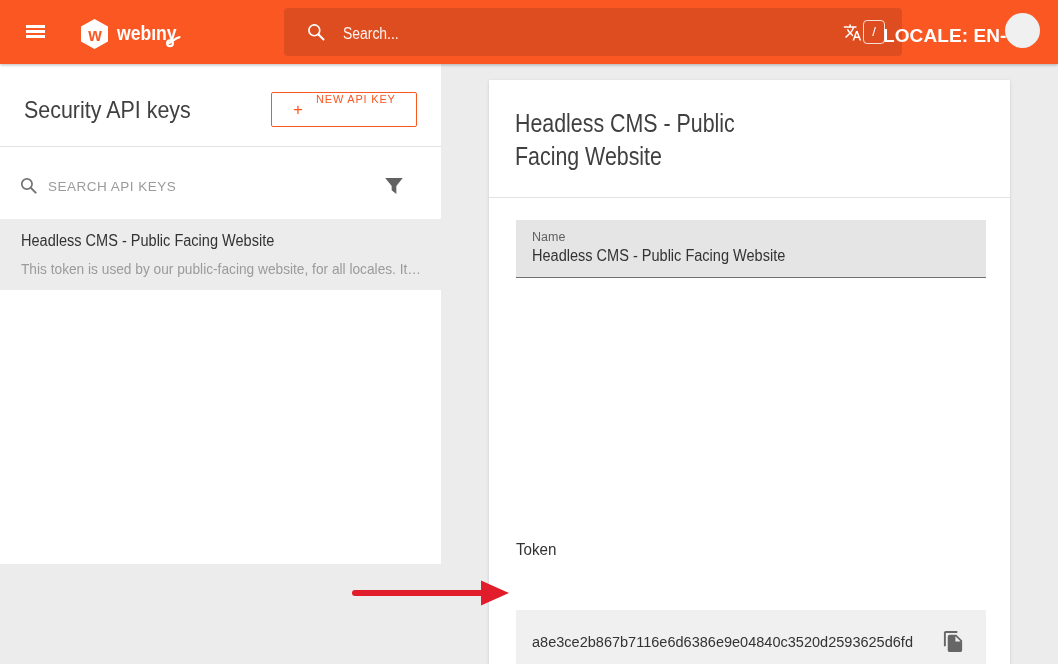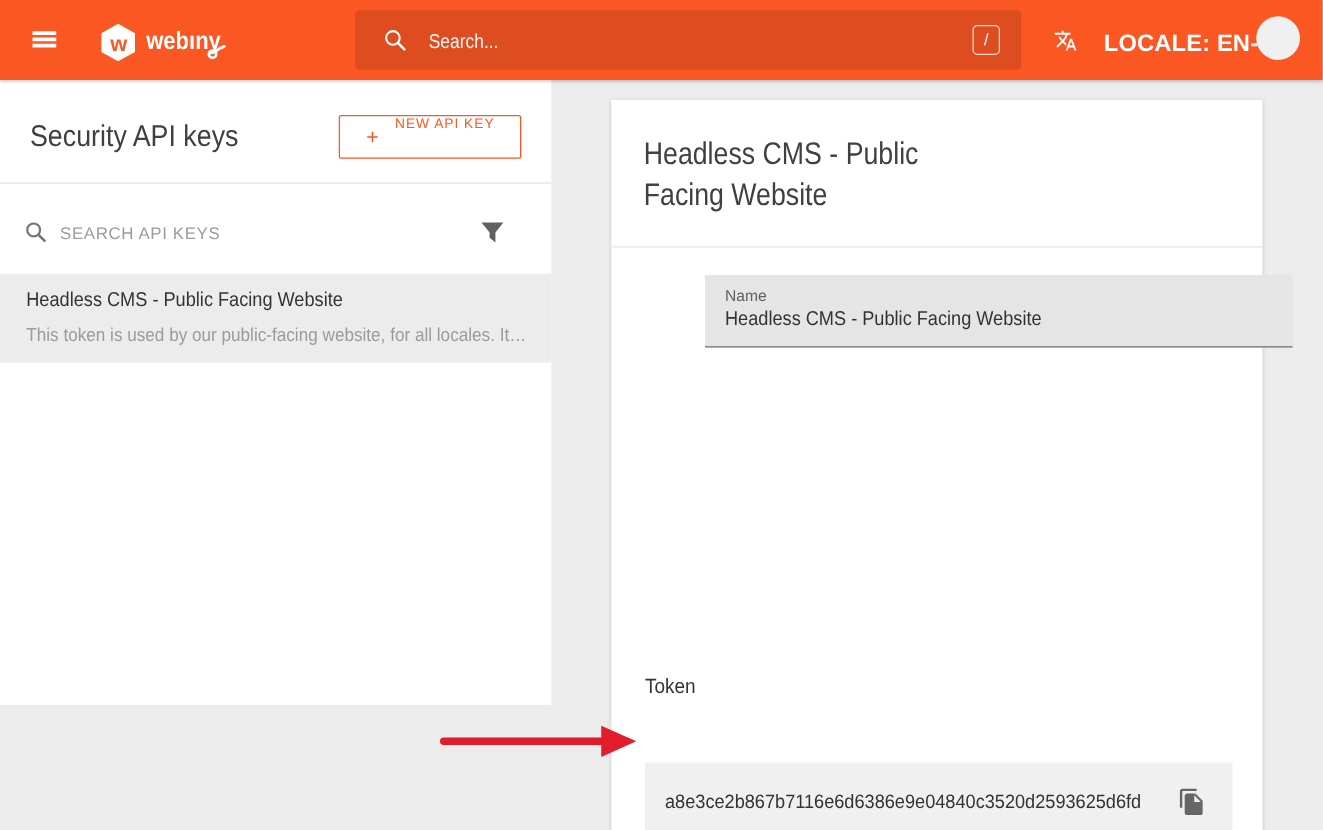--- a/index.html
+++ b/index.html
@@ -7,21 +7,21 @@
   font-family:"Liberation Sans", sans-serif; }
 
 
 .topbar { position:absolute; left:0; top:0; width:1058px; height:64px;
   background:#fa5723; z-index:10; box-shadow:0 1px 3px rgba(0,0,0,0.28); }
 .burger { position:absolute; left:26px; top:25px; width:19px; height:13px; }
 .burger div { height:2.5px; background:#fff; margin-bottom:2.7px; }
 .logo-hex { position:absolute; left:81px; top:19px; }
 .logo-word { position:absolute; left:117px; top:22px; color:#fff;
   font-size:20px; font-weight:bold; transform:scaleX(0.88); transform-origin:left top; }
-.searchbar { position:absolute; left:284px; top:8px; width:533px; height:48px;
+.searchbar { position:absolute; left:284px; top:8px; width:618px; height:48px;
   background:rgba(0,0,0,0.11); border-radius:4px; }
 .search-ic { position:absolute; left:22px; top:14px; }
 .search-txt { position:absolute; left:59px; top:17px; font-size:16px;
   color:rgba(255,255,255,0.95); transform:scaleX(0.87); transform-origin:left top; }
 .slash { position:absolute; right:17px; top:12px; width:22px; height:24px;
   border:1px solid rgba(255,255,255,0.8); border-radius:4px; color:#fff;
   font-size:13px; text-align:center; line-height:22px; }
 .locale { position:absolute; left:843px; top:23px; color:#fff; }
 .locale-txt { position:absolute; left:40px; top:2px; font-size:19px;
   letter-spacing:0.1px; font-weight:bold; white-space:nowrap; }
@@ -49,21 +49,21 @@
 .lpi-desc { position:absolute; left:21px; top:41px; font-size:15px;
   color:#9b9b9b; transform:scaleX(0.914); transform-origin:left top; white-space:nowrap; }
 
 
 .card { position:absolute; left:489px; top:80px; width:521px; height:600px;
   background:#fff; box-shadow:0 1px 3px rgba(0,0,0,0.15); }
 .card-title { position:absolute; left:26px; top:27px; width:400px;
   font-size:25px; line-height:33px; color:#404040; transform:scaleX(0.855); transform-origin:left top; }
 .card-div { position:absolute; left:0; top:117px; width:521px; height:1px;
   background:#e2e2e2; }
-.field { position:absolute; left:27px; width:470px; background:#e5e5e5;margin-left:48px; }
+.field { position:absolute; left:27px; width:470px; background:#e5e5e5; }
 .f-name { top:140px; height:58px; border-bottom:1px solid #6f6f6f; }
 .f-desc { top:244px; height:160px; }
 .f-label { position:absolute; left:16px; top:10px; font-size:12.5px;
   color:#616161; }
 .f-value { position:absolute; left:16px; top:27px; font-size:16px;
   color:#333; transform:scaleX(0.908); transform-origin:left top; white-space:nowrap; }
 .f-dtext { position:absolute; left:16px; top:34px; font-size:16px;
   color:#2e2e2e; line-height:28px; width:460px; transform:scaleX(0.958); transform-origin:left top; }
 .tok-label { position:absolute; left:27px; top:460px; font-size:16.5px;
   color:#333; transform:scaleX(0.92); transform-origin:left top; }

